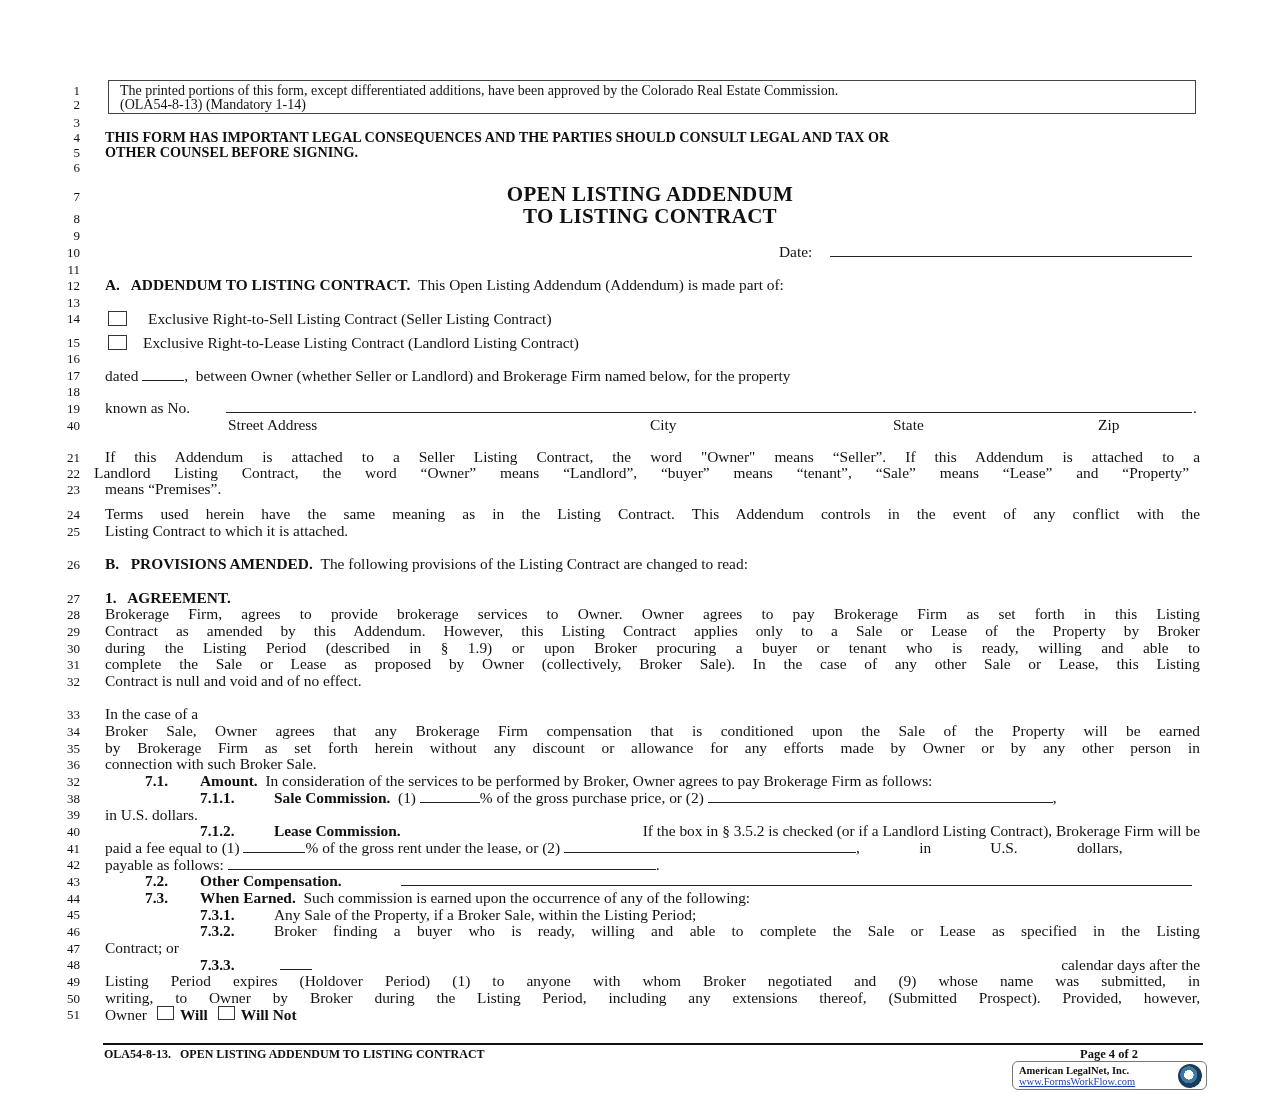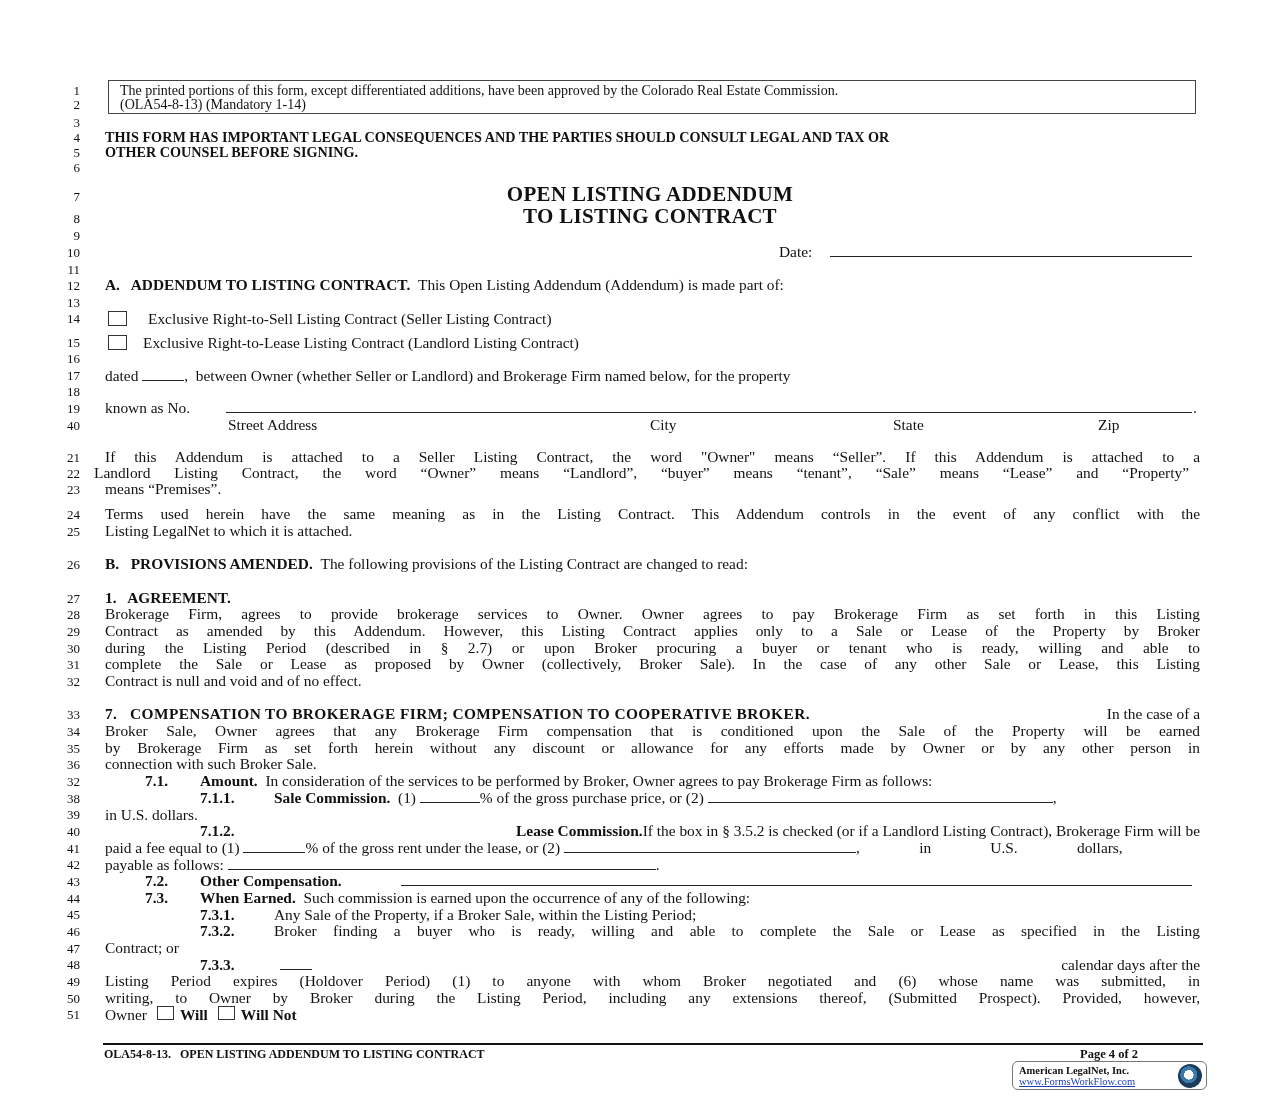--- a/index.html
+++ b/index.html
@@ -116,58 +116,57 @@
 <span class="t" style="left:1193px;top:399px">.</span>
 <span class="t" style="left:228px;top:416px">Street Address</span>
 <span class="t" style="left:650px;top:416px">City</span>
 <span class="t" style="left:893px;top:416px">State</span>
 <span class="t" style="left:1098px;top:416px">Zip</span>
 
 <span class="t just" style="left:105px;top:448px;width:1095px">If this Addendum is attached to a Seller Listing Contract, the word "Owner" means “Seller”.  If this Addendum is attached to a</span>
 <span class="t just" style="left:94px;top:464px;width:1095px">Landlord Listing Contract, the word “Owner” means “Landlord”, “buyer” means “tenant”, “Sale” means “Lease” and “Property”</span>
 <span class="t" style="left:105px;top:480px">means “Premises”.</span>
 <span class="t just" style="left:105px;top:505px;width:1095px">Terms used herein have the same meaning as in the Listing Contract. This Addendum controls in the event of any conflict with the</span>
-<span class="t" style="left:105px;top:522px">Listing LegalNet to which it is attached.</span>
+<span class="t" style="left:105px;top:522px">Listing Contract to which it is attached.</span>
 
 <span class="t" style="left:105px;top:555px">
   <b style="white-space:pre">B.   PROVISIONS AMENDED.</b>&nbsp;&nbsp;<span>The following provisions of the Listing Contract are changed to read:</span>
 </span>
 
 <span class="t" style="left:105px;top:589px;width:1095px;display:flex;justify-content:space-between">
   <b style="white-space:pre;margin-right:10px">1.   AGREEMENT.</b>
 </span>
 <span class="t just" style="left:105px;top:605px;width:1095px">Brokerage Firm, agrees to provide brokerage services to Owner. Owner agrees to pay Brokerage Firm as set forth in this Listing</span>
 <span class="t just" style="left:105px;top:622px;width:1095px">Contract as amended by this Addendum. However, this Listing Contract applies only to a Sale or Lease of the Property by Broker</span>
-<span class="t just" style="left:105px;top:639px;width:1095px">during the Listing Period (described in § 2.7) or upon Broker procuring a buyer or tenant who is ready, willing and able to</span>
+<span class="t just" style="left:105px;top:639px;width:1095px">during the Listing Period (described in § 1.9) or upon Broker procuring a buyer or tenant who is ready, willing and able to</span>
 <span class="t just" style="left:105px;top:655px;width:1095px">complete the Sale or Lease as proposed by Owner (collectively, Broker Sale). In the case of any other Sale or Lease, this Listing</span>
 <span class="t" style="left:105px;top:672px">Contract is null and void and of no effect.</span>
 
 <span class="t" style="left:105px;top:705px;width:1095px;display:flex;justify-content:space-between">
-  <b style="white-space:pre;letter-spacing:0.4px">7.   COMPENSATION TO BROKERAGE FIRM; COMPENSATION TO COOPERATIVE BROKER.</b>
     <span>In the case of a</span>
 </span>
 <span class="t just" style="left:105px;top:722px;width:1095px">Broker Sale, Owner agrees that any Brokerage Firm compensation that is conditioned upon the Sale of the Property will be earned</span>
 <span class="t just" style="left:105px;top:739px;width:1095px">by Brokerage Firm as set forth herein without any discount or allowance for any efforts made by Owner or by any other person in</span>
 <span class="t" style="left:105px;top:755px">connection with such Broker Sale.</span>
 
 <span class="t b" style="left:145px;top:772px">7.1.</span>
 <span class="t" style="left:200px;top:772px">
   <b>Amount.</b>&nbsp;&nbsp;<span>In consideration of the services to be performed by Broker, Owner agrees to pay Brokerage Firm as follows:</span>
 </span>
 
 <span class="t b" style="left:200px;top:789px">7.1.1.</span>
 <span class="t" style="left:274px;top:789px">
   <b>Sale Commission.</b>&nbsp;&nbsp;<span>(1)</span>
   <span class="blank" style="width:60px"></span><span>% of the gross purchase price, or (2)</span>
   <span class="blank" style="width:345px"></span><span>,</span>
 </span>
 <span class="t" style="left:105px;top:806px">in U.S. dollars.</span>
 
 <span class="t b" style="left:200px;top:822px">7.1.2.</span>
-<span class="t" style="left:274px;top:822px;width:926px;display:flex;justify-content:flex-end">
+<span class="t" style="left:274px;top:822px;width:926px;display:flex;justify-content:space-between">
   <b>Lease Commission.</b>
     <span>If the box in § 3.5.2 is checked (or if a Landlord Listing Contract), Brokerage Firm will be</span>
 </span>
 <span class="t" style="left:105px;top:839px;width:1095px">
   <span>paid a fee equal to (1)</span>
   <span class="blank" style="width:62px"></span><span>% of the gross rent under the lease, or (2)</span>
   <span class="blank" style="width:292px"></span><span style="white-space:pre;word-spacing:8px">,     in     U.S.     dollars,</span>
 </span>
 <span class="t" style="left:105px;top:856px">
   <span>payable as follows:</span>
@@ -188,21 +187,21 @@
 
 <span class="t b" style="left:200px;top:922px">7.3.2.</span>
 <span class="t just" style="left:274px;top:922px;width:926px">Broker finding a buyer who is ready, willing and able to complete the Sale or Lease as specified in the Listing</span>
 <span class="t" style="left:105px;top:939px">Contract; or</span>
 
 <span class="t b" style="left:200px;top:956px">7.3.3.</span>
 <span class="t" style="left:274px;top:956px;width:926px;display:flex;justify-content:space-between">
   <span class="blank" style="width:32px;margin:0 6px"></span>
   <span>calendar days after the</span>
 </span>
-<span class="t just" style="left:105px;top:972px;width:1095px">Listing Period expires (Holdover Period) (1) to anyone with whom Broker negotiated and (6) whose name was submitted, in</span>
+<span class="t just" style="left:105px;top:972px;width:1095px">Listing Period expires (Holdover Period) (1) to anyone with whom Broker negotiated and (9) whose name was submitted, in</span>
 <span class="t just" style="left:105px;top:989px;width:1095px">writing, to Owner by Broker during the Listing Period, including any extensions thereof, (Submitted Prospect). Provided, however,</span>
 <span class="t" style="left:105px;top:1006px;width:1095px;display:flex;align-items:baseline">
   <span>Owner</span>
   <span class="cb" style="margin-left:10px"></span>
   <b style="margin-left:6px">Will</b>
   <span class="cb" style="margin-left:10px"></span>
   <b style="margin-left:6px">Will Not</b>
 </span>
 
 <div class="footer-rule"></div>

